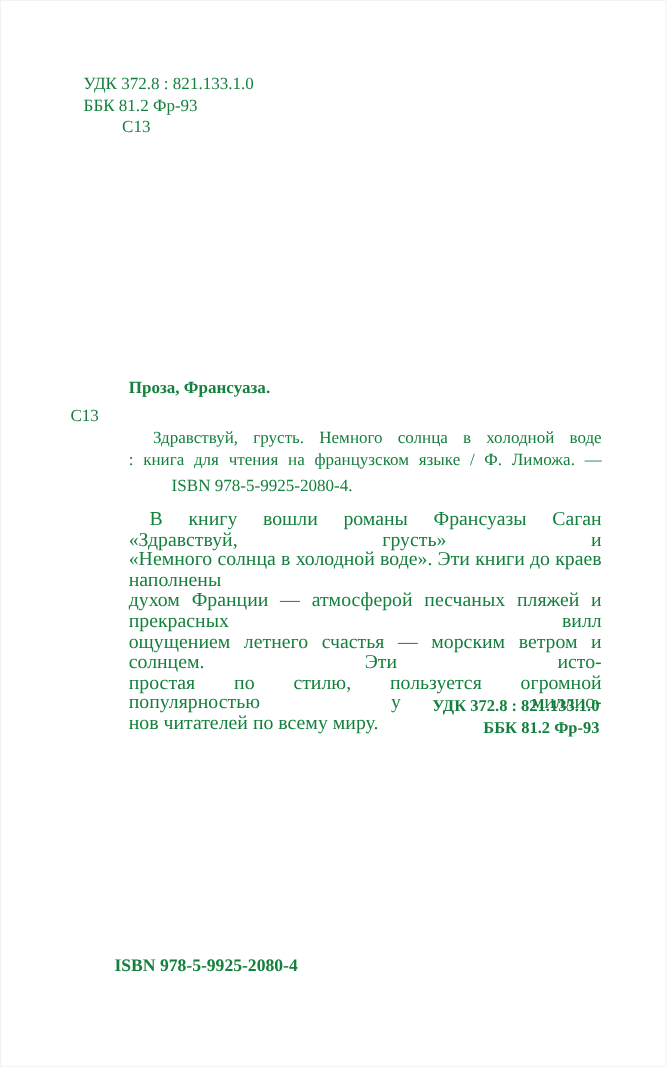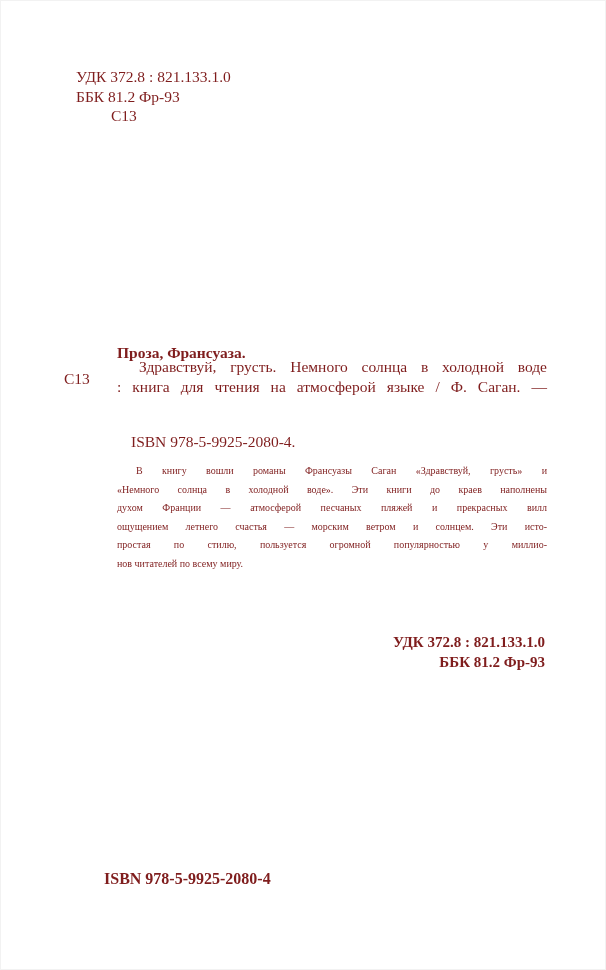--- a/index.html
+++ b/index.html
@@ -5,21 +5,21 @@
   html, body {
     margin: 0;
     padding: 0;
     background: #ffffff;
   }
   .page {
     position: relative;
     width: 606px;
     height: 970px;
     background: #ffffff;
-    color: #7f1d1d;
+    color: #15803d;
     font-family: "Liberation Serif", serif;
     box-sizing: border-box;
     border: 1px solid #f2f2f2;
     overflow: hidden;
   }
 
   
   .top-codes {
     position: absolute;
     left: 75px;
@@ -43,47 +43,47 @@
   }
   .entry-sign {
     position: absolute;
     left: 63px;
     top: 369px;
     font-size: 15.5px;
   }
   .biblio {
     position: absolute;
     left: 116px;
-    top: 356px;
+    top: 388px;
     width: 430px;
     font-size: 15.5px;
     line-height: 20px;
   }
   .biblio > div {
     text-align: justify;
     text-align-last: justify;
   }
   .biblio > div:first-child {
     text-indent: 22px;
   }
   .isbn-mid {
     position: absolute;
-    left: 130px;
+    left: 155px;
     top: 432px;
     font-size: 15.5px;
     white-space: nowrap;
   }
 
   
   .annotation {
     position: absolute;
     left: 116px;
     top: 461px;
     width: 430px;
-    font-size: 10px;
+    font-size: 18px;
     line-height: 18.6px;
   }
   .annotation > div {
     text-align: justify;
     text-align-last: justify;
   }
   .annotation > div:first-child {
     text-indent: 19px;
   }
   .annotation > div:last-child {
@@ -131,21 +131,21 @@
     <div>ББК 81.2 Фр-93</div>
     <div class="author-sign">С13</div>
   </div>
 
   <div class="author-line">Проза, Франсуаза.</div>
 
   <div class="entry-sign">С13</div>
 
   <div class="biblio">
       <div>Здравствуй, грусть. Немного солнца в холодной воде</div>
-      <div>: книга для чтения на атмосферой языке / Ф. Саган. —</div>
+      <div>: книга для чтения на французском языке / Ф. Лиможа. —</div>
     </div>
 
   <div class="isbn-mid">ISBN 978-5-9925-2080-4.</div>
 
   <div class="annotation">
       <div>В книгу вошли романы Франсуазы Саган «Здравствуй, грусть» и</div>
       <div>«Немного солнца в холодной воде». Эти книги до краев наполнены</div>
       <div>духом Франции — атмосферой песчаных пляжей и прекрасных вилл</div>
       <div>ощущением летнего счастья — морским ветром и солнцем. Эти исто-</div>
       <div>простая по стилю, пользуется огромной популярностью у миллио-</div>

